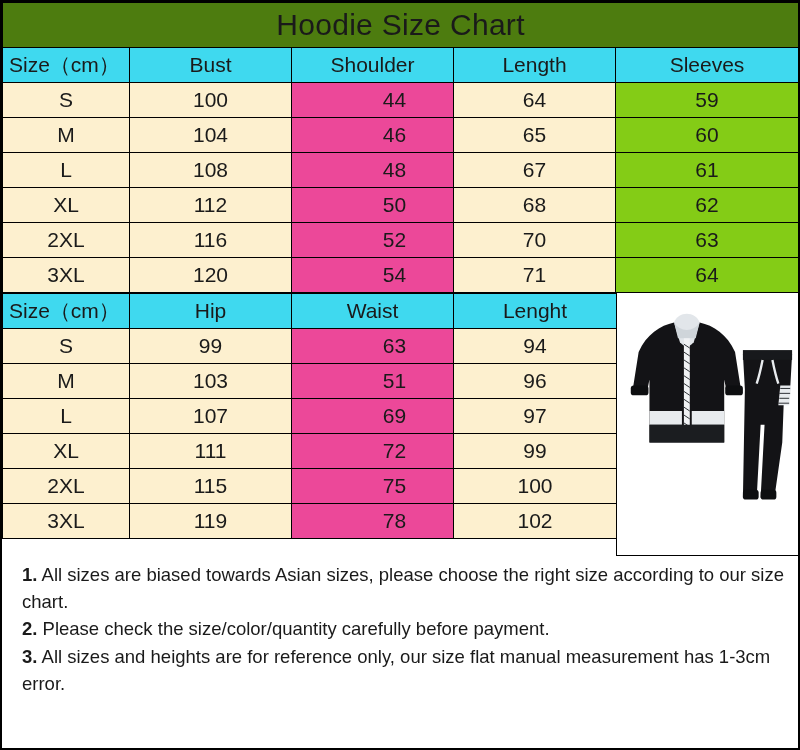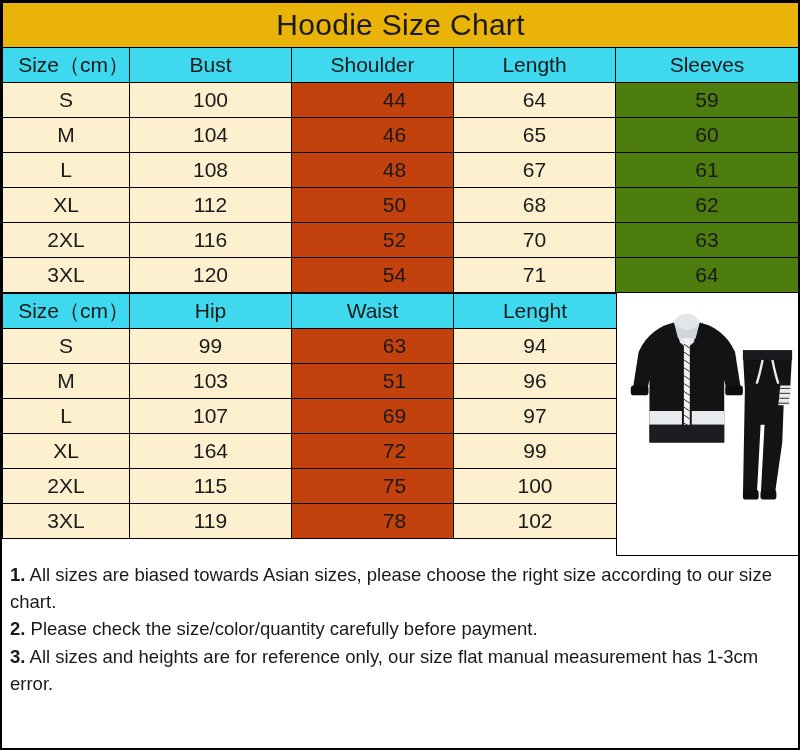--- a/index.html
+++ b/index.html
@@ -33,40 +33,40 @@
     border: 1px solid #000;
     text-align: center;
     font-weight: normal;
     font-size: 21px;
     padding: 0;
     height: 34px;
     line-height: 34px;
     white-space: nowrap;
   }
   .title-row td {
-    background: #eab308;
+    background: #4d7c0f;
     font-size: 30px;
     height: 44px;
     line-height: 44px;
     letter-spacing: .3px;
   }
   .head-row td {
     background: #3fd9ef;
     font-size: 21px;
     height: 34px;
   }
   .head-row td.size-col {
-    text-align: right;
+    text-align: left;
     padding-left: 6px;
   }
   .col-size { background: #fdf0cf; }
   .col-a    { background: #fdf0cf; }
-  .col-b    { background: #c2410c; padding-left: 44px; }
+  .col-b    { background: #ec4899; padding-left: 44px; }
   .col-c    { background: #fdf0cf; }
-  .col-d    { background: #4d7c0f; }
+  .col-d    { background: #84cc16; }
 
   
   .hoodie col.c0 { width: 127px; }
   .hoodie col.c1 { width: 162px; }
   .hoodie col.c2 { width: 162px; }
   .hoodie col.c3 { width: 162px; }
   .hoodie col.c4 { width: 183px; }
 
   
   .bottom {
@@ -85,21 +85,21 @@
     border-left: 1px solid #000;
     border-bottom: 1px solid #000;
     background: #ffffff;
     position: relative;
     overflow: hidden;
   }
 
   
   .notes {
     flex: 1 1 auto;
-    padding: 6px 8px 4px 8px;
+    padding: 6px 8px 4px 20px;
     box-sizing: border-box;
     font-size: 18.5px;
     line-height: 1.45;
   }
   .note {
     margin: 0 0 1px 0;
   }
   .note b { font-weight: bold; }
 </style>
 </head>
@@ -202,21 +202,21 @@
             <td class="col-c">96</td>
           </tr>
           <tr>
             <td class="col-size">L</td>
             <td class="col-a">107</td>
             <td class="col-b">69</td>
             <td class="col-c">97</td>
           </tr>
           <tr>
             <td class="col-size">XL</td>
-            <td class="col-a">164</td>
+            <td class="col-a">111</td>
             <td class="col-b">72</td>
             <td class="col-c">99</td>
           </tr>
           <tr>
             <td class="col-size">2XL</td>
             <td class="col-a">115</td>
             <td class="col-b">75</td>
             <td class="col-c">100</td>
           </tr>
           <tr>

